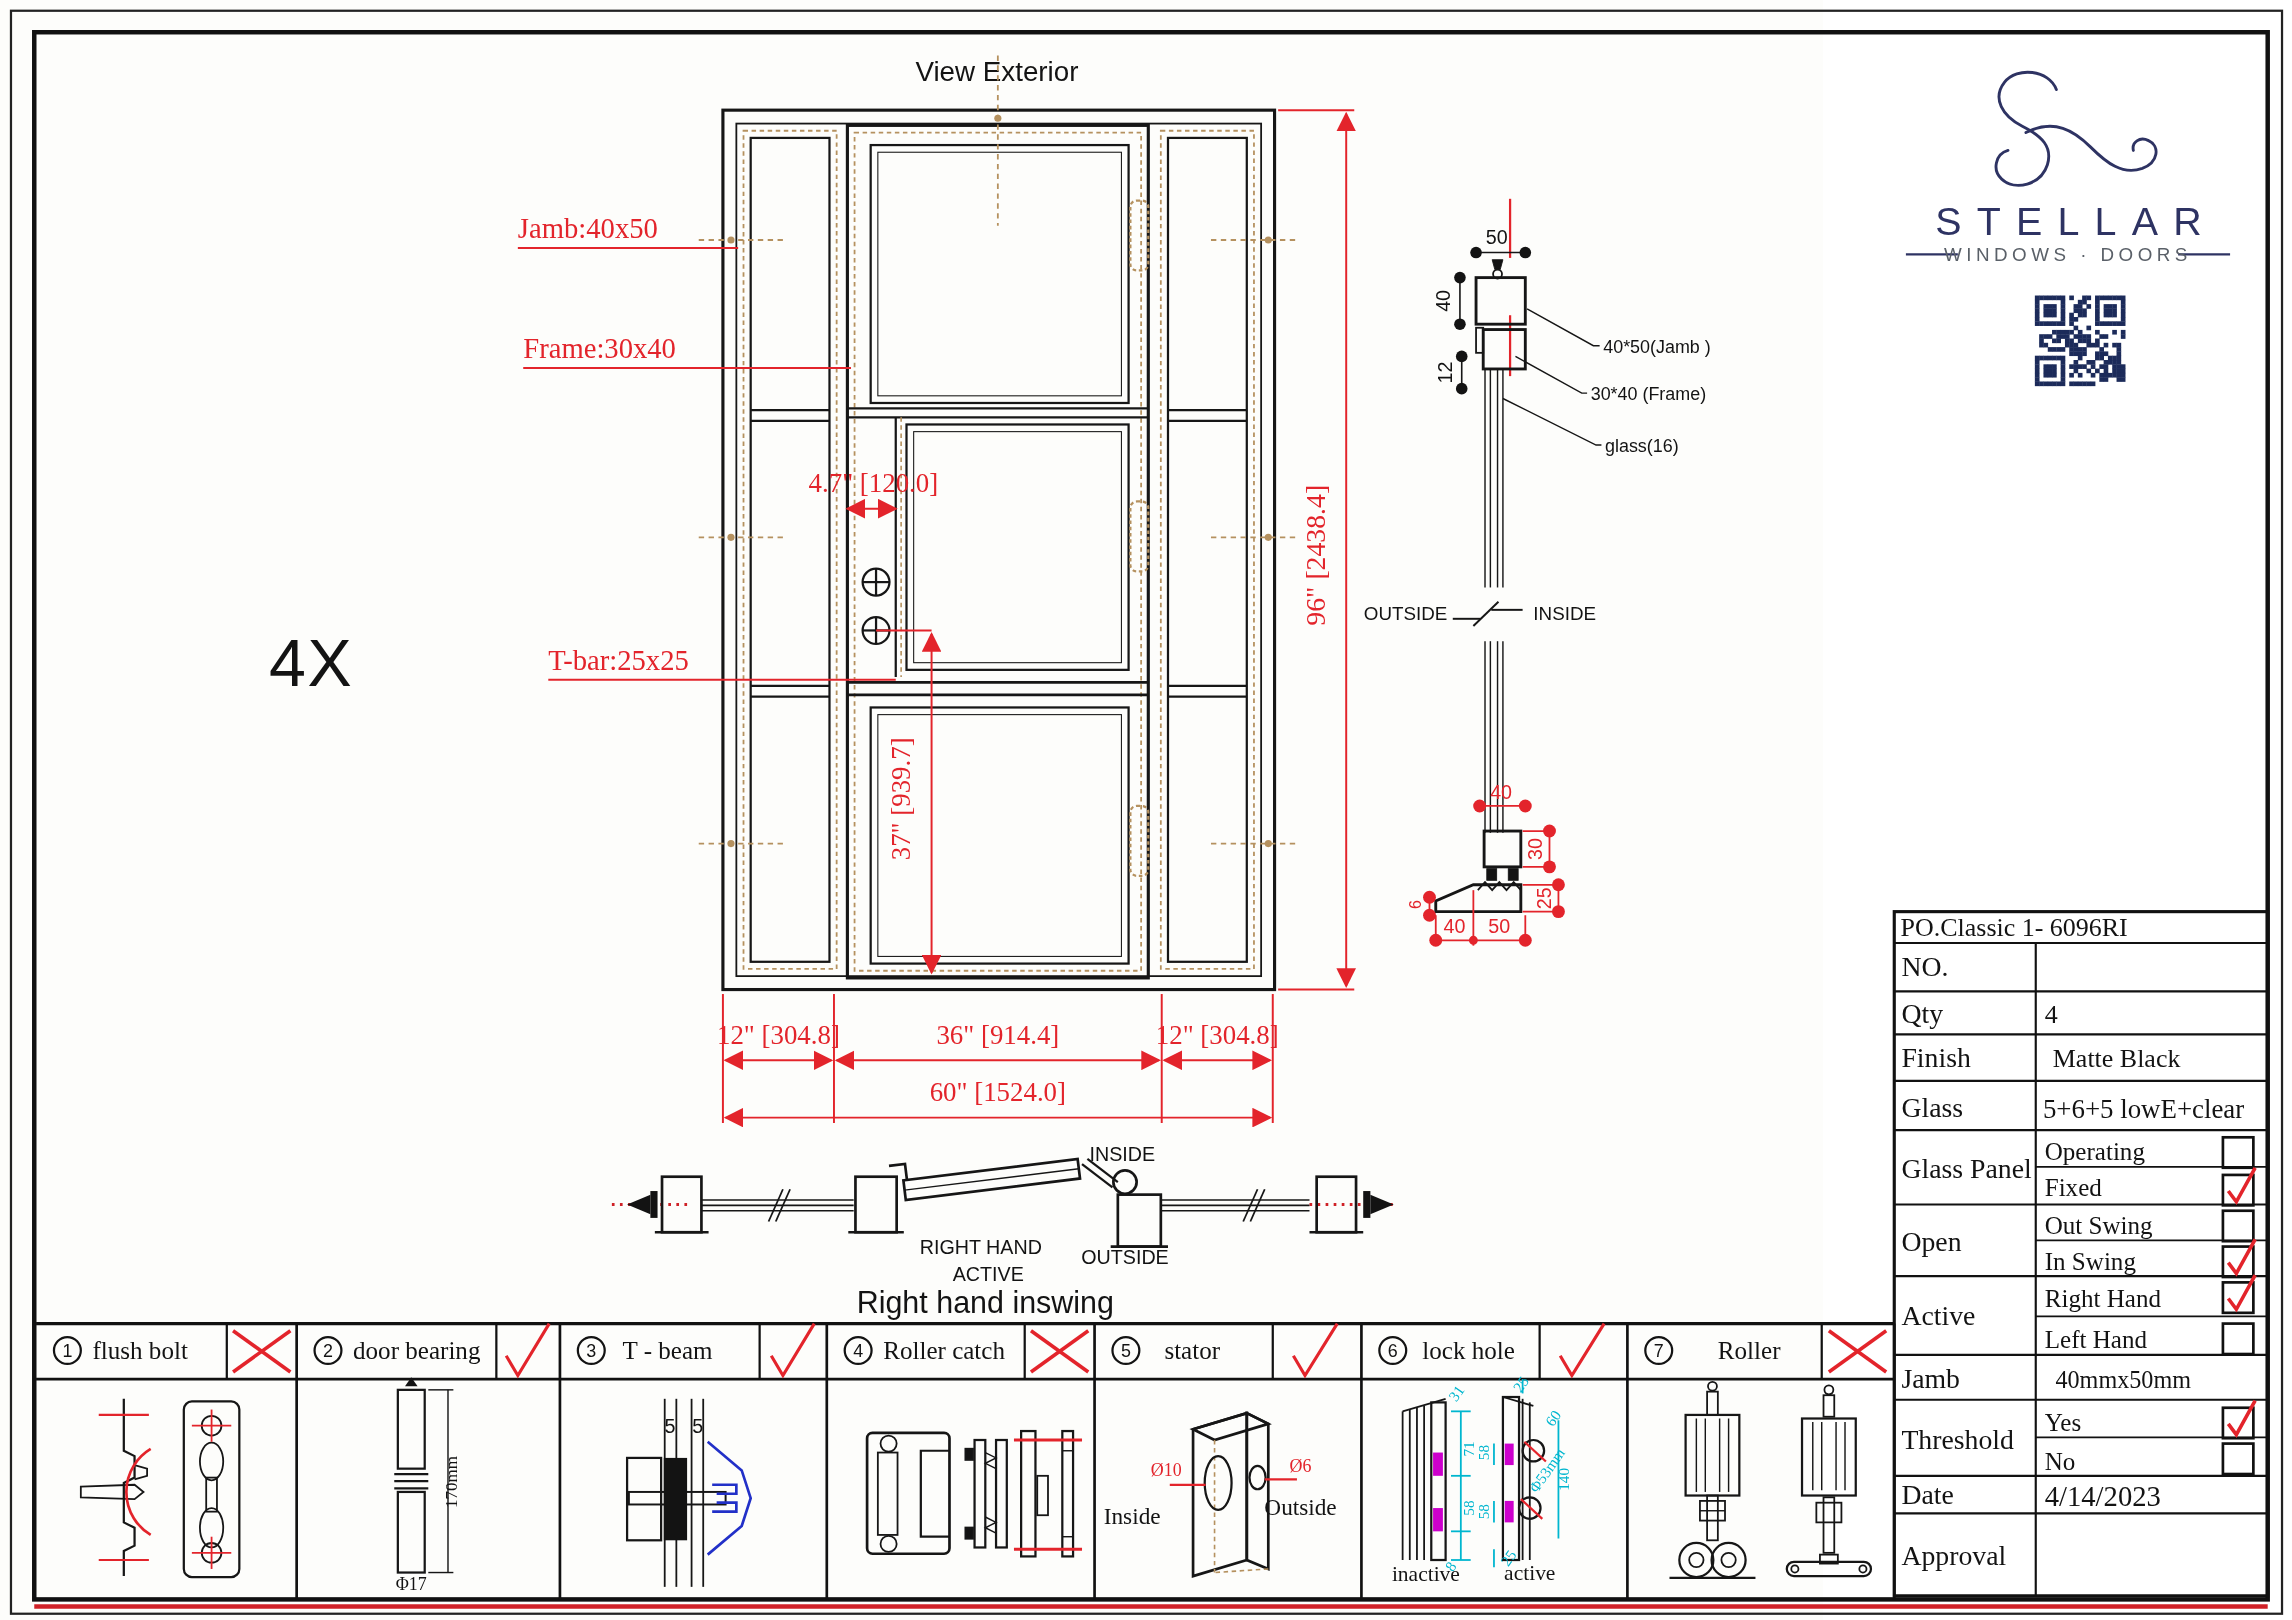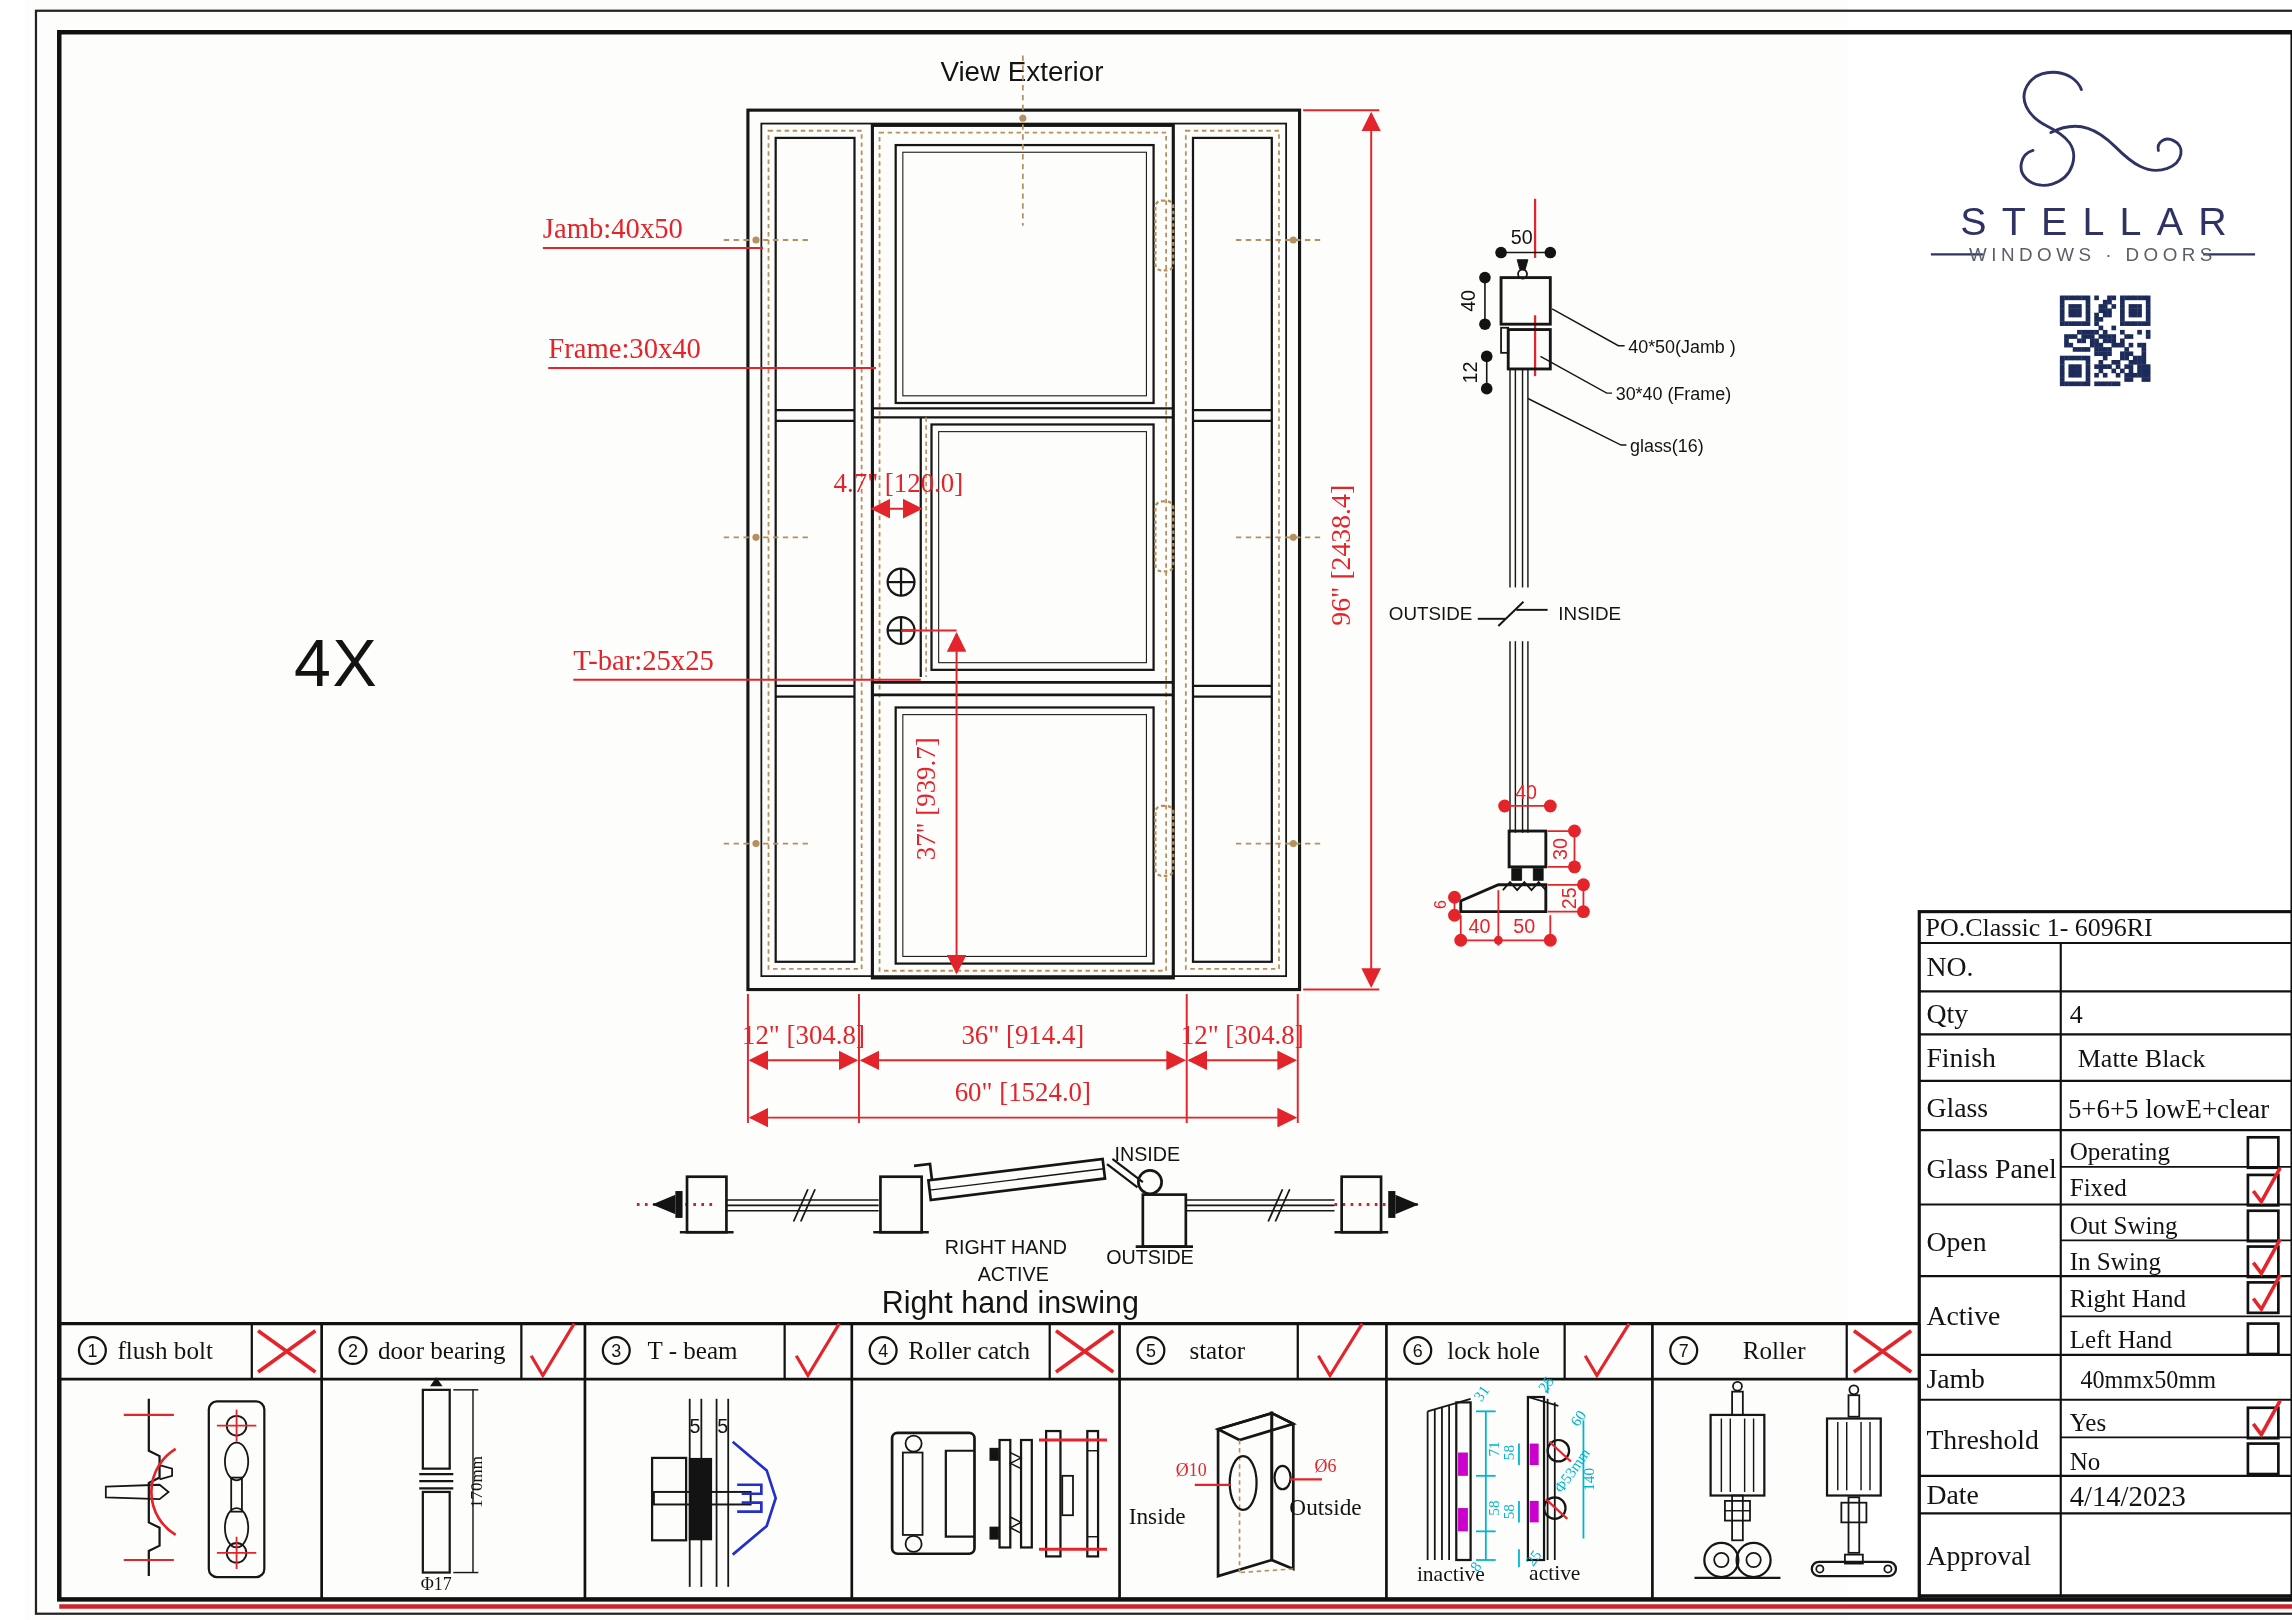--- a/index.html
+++ b/index.html
@@ -1,16 +1,16 @@
 <!DOCTYPE html>
 <html style="font-size:14.3px"><head>
 <meta charset="utf-8">
 <style>
   html,body{margin:0;padding:0;background:#ffffff;}
-  #stage{position:relative;width:1823px;height:1620px;background:#fdfdfb;font-family:"Liberation Sans",sans-serif;margin-left:25px;}
+  #stage{position:relative;width:1823px;height:1620px;background:#fdfdfb;font-family:"Liberation Sans",sans-serif;}
   svg text{user-select:none;}
   .sans{font-family:"Liberation Sans",sans-serif;}
   .serif{font-family:"Liberation Serif",serif;}
   .red{fill:#e3242b;}
   .blk{fill:#131313;}
   .cyan{fill:#00b6cf;}
   .tan{stroke:#b5915f;}
   .navy{fill:#2e3363;}
 </style>
 </head>

